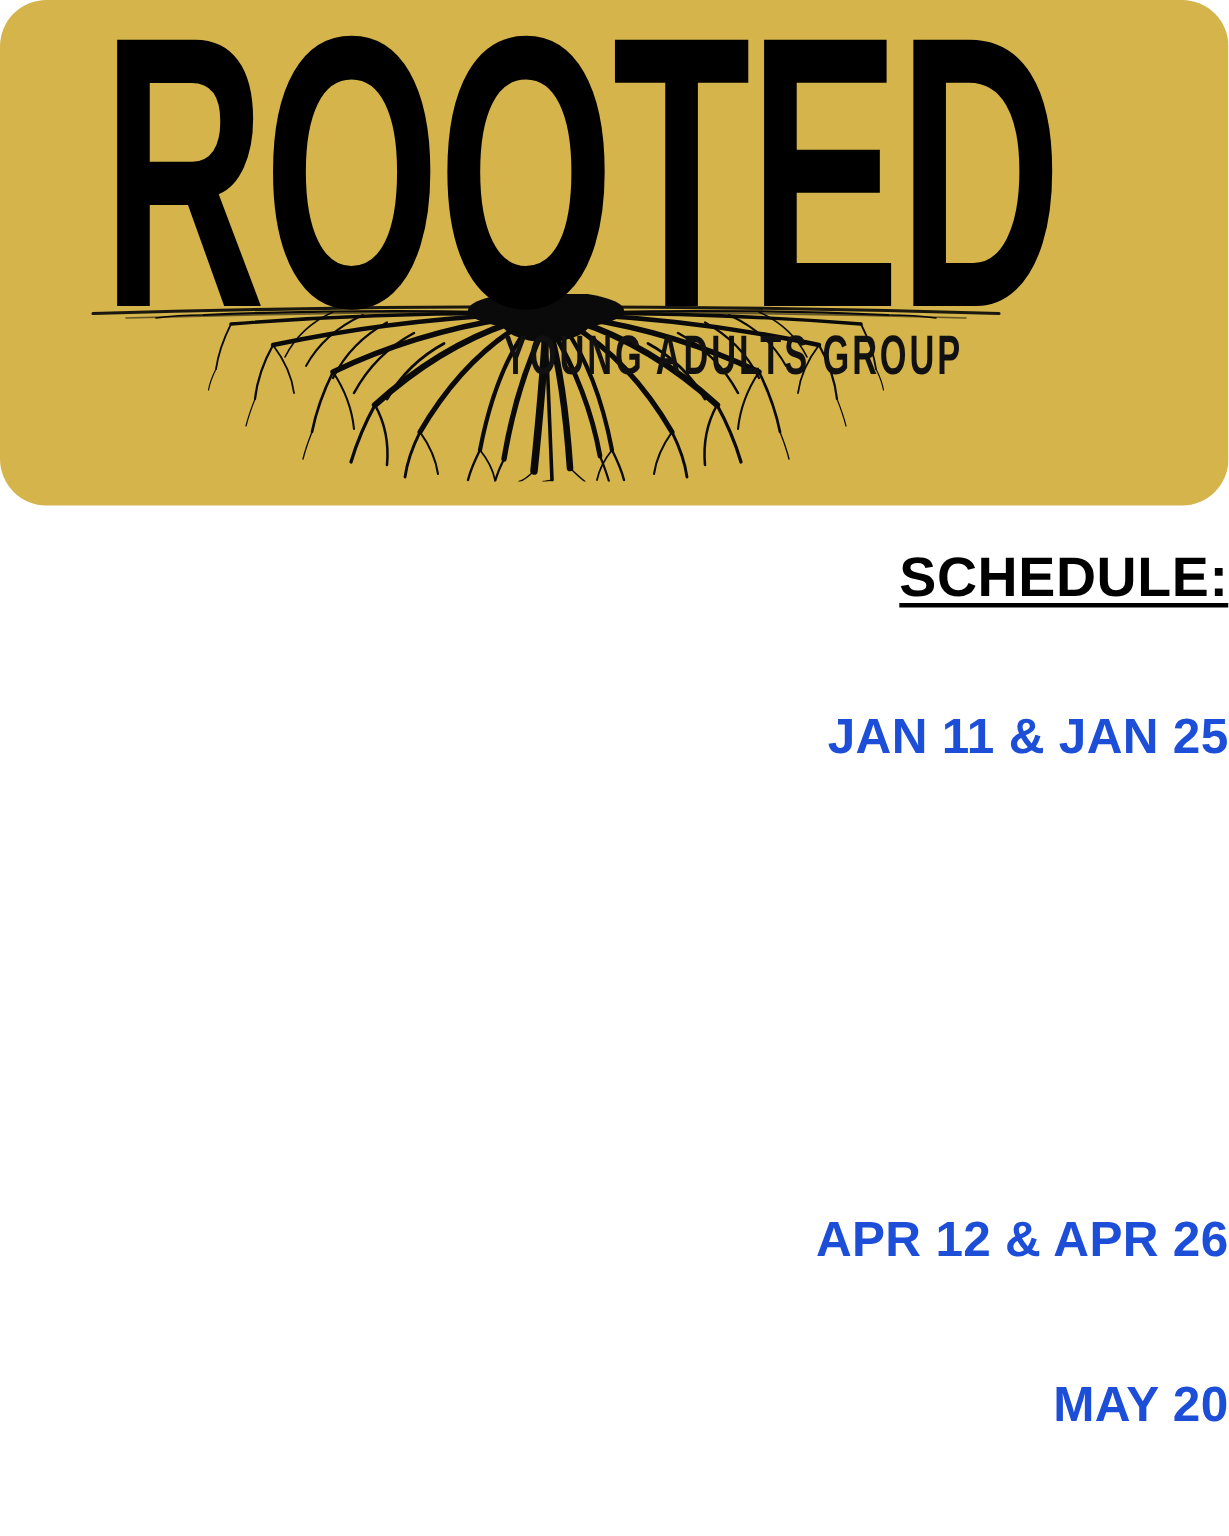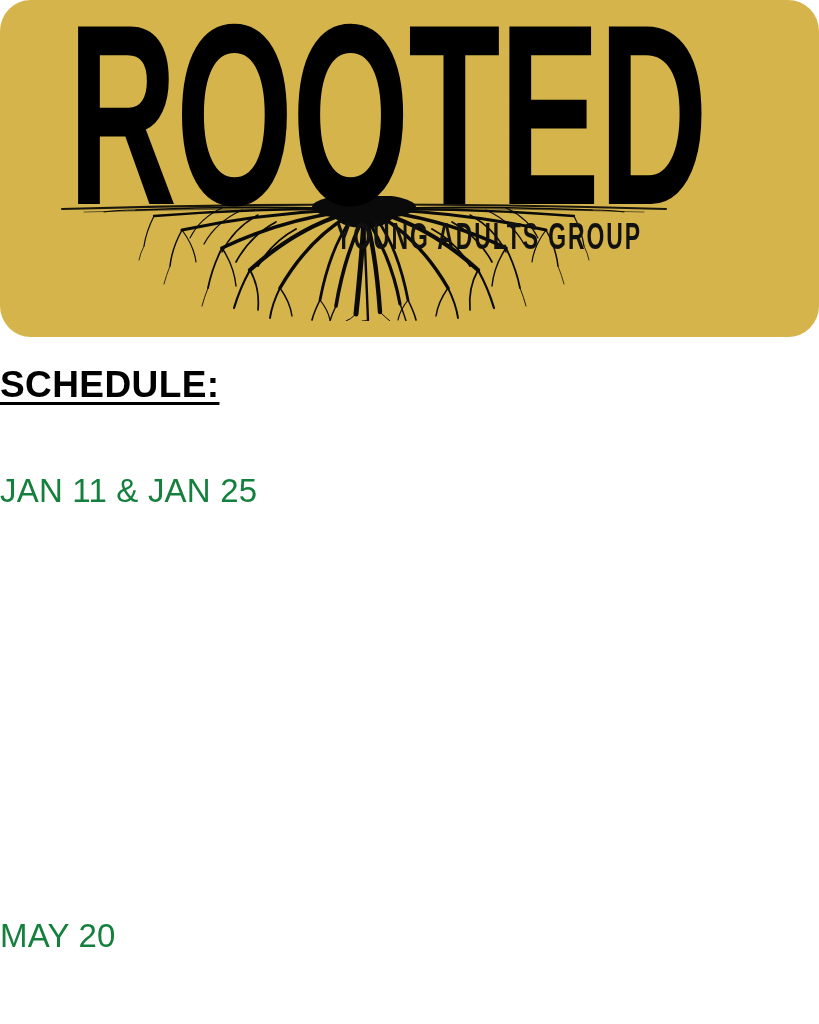--- a/index.html
+++ b/index.html
@@ -79,44 +79,44 @@
     pointer-events: none;
   }
 
   
   .schedule {
     position: absolute;
     left: 0;
     top: 337px;
     width: 819px;
     height: 507px;
-    text-align: left;
+    text-align: right;
   }
 
   .schedule-heading {
     position: absolute;
     left: 0;
     top: 27px;
     width: 819px;
     color: #000000;
     font-size: 37px;
     font-weight: bold;
     letter-spacing: 0.4px;
     text-decoration: underline;
     text-underline-offset: 5px;
     text-decoration-thickness: 3px;
   }
 
   .date-line {
     position: absolute;
     left: 0;
     width: 819px;
-    color: #15803d;
+    color: #1d4ed8;
     font-size: 33px;
-    font-weight: normal;
+    font-weight: bold;
     letter-spacing: 0.2px;
     white-space: nowrap;
   }
 
   .d0 { top: 135px; }
   .d1 { top: 245px; }
   .d2 { top: 355px; }
   .d3 { top: 470px; }
   .d4 { top: 580px; }
 </style>
@@ -212,15 +212,16 @@
     <div class="tagline">YOUNG ADULTS GROUP</div>
 
   </div>
 </div>
 
 <div class="schedule">
 
   <div class="schedule-heading">SCHEDULE:</div>
 
   <div class="date-line d0">JAN 11 &amp; JAN 25</div>
+  <div class="date-line d3">APR 12 &amp; APR 26</div>
   <div class="date-line d4">MAY 20</div>
 
 </div>
 
 </body></html>

